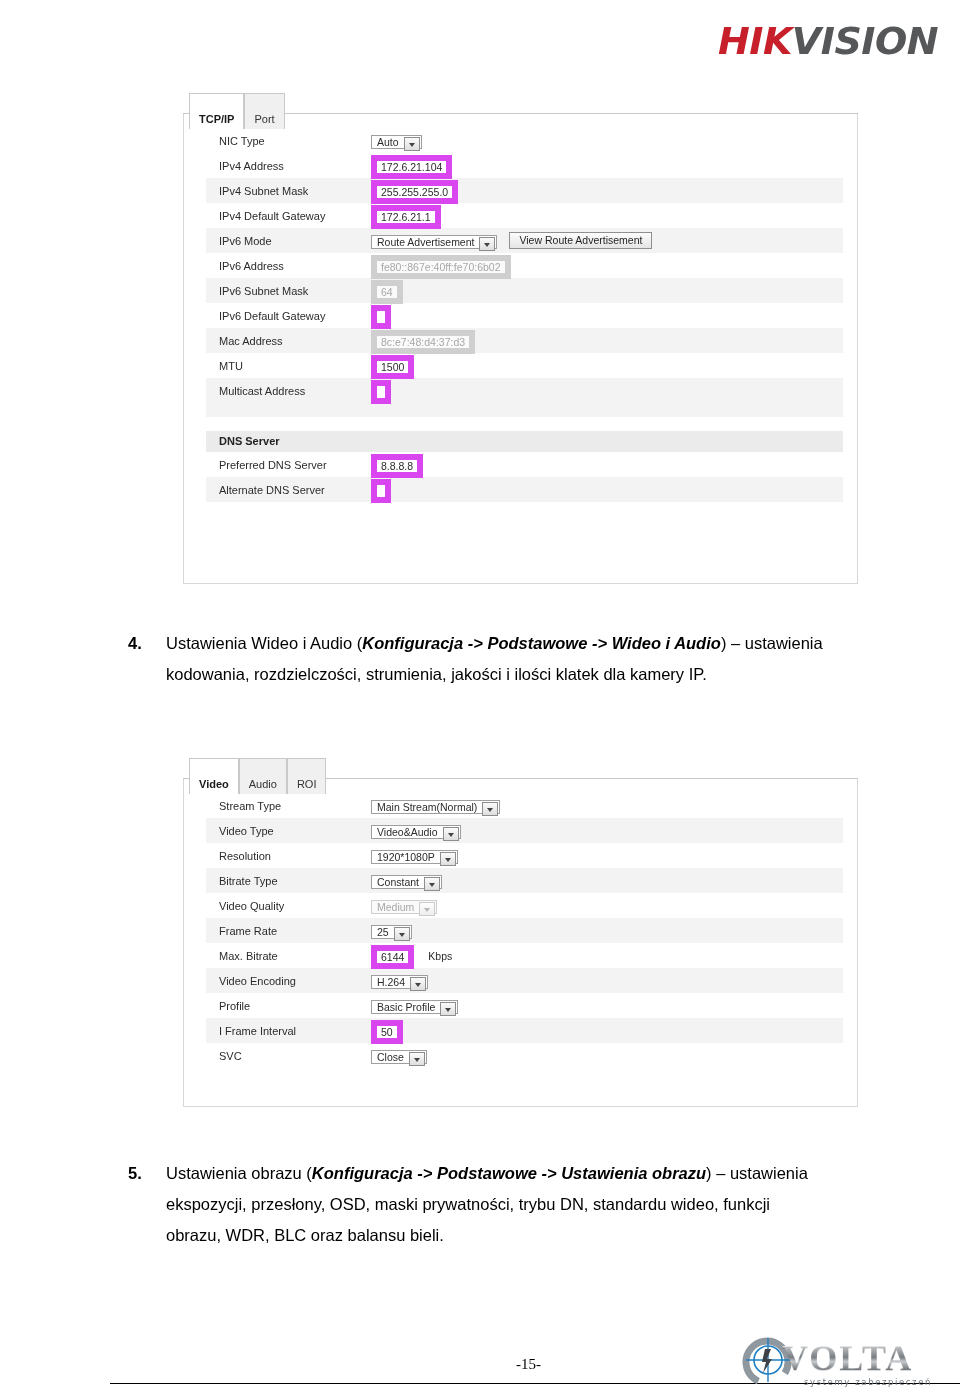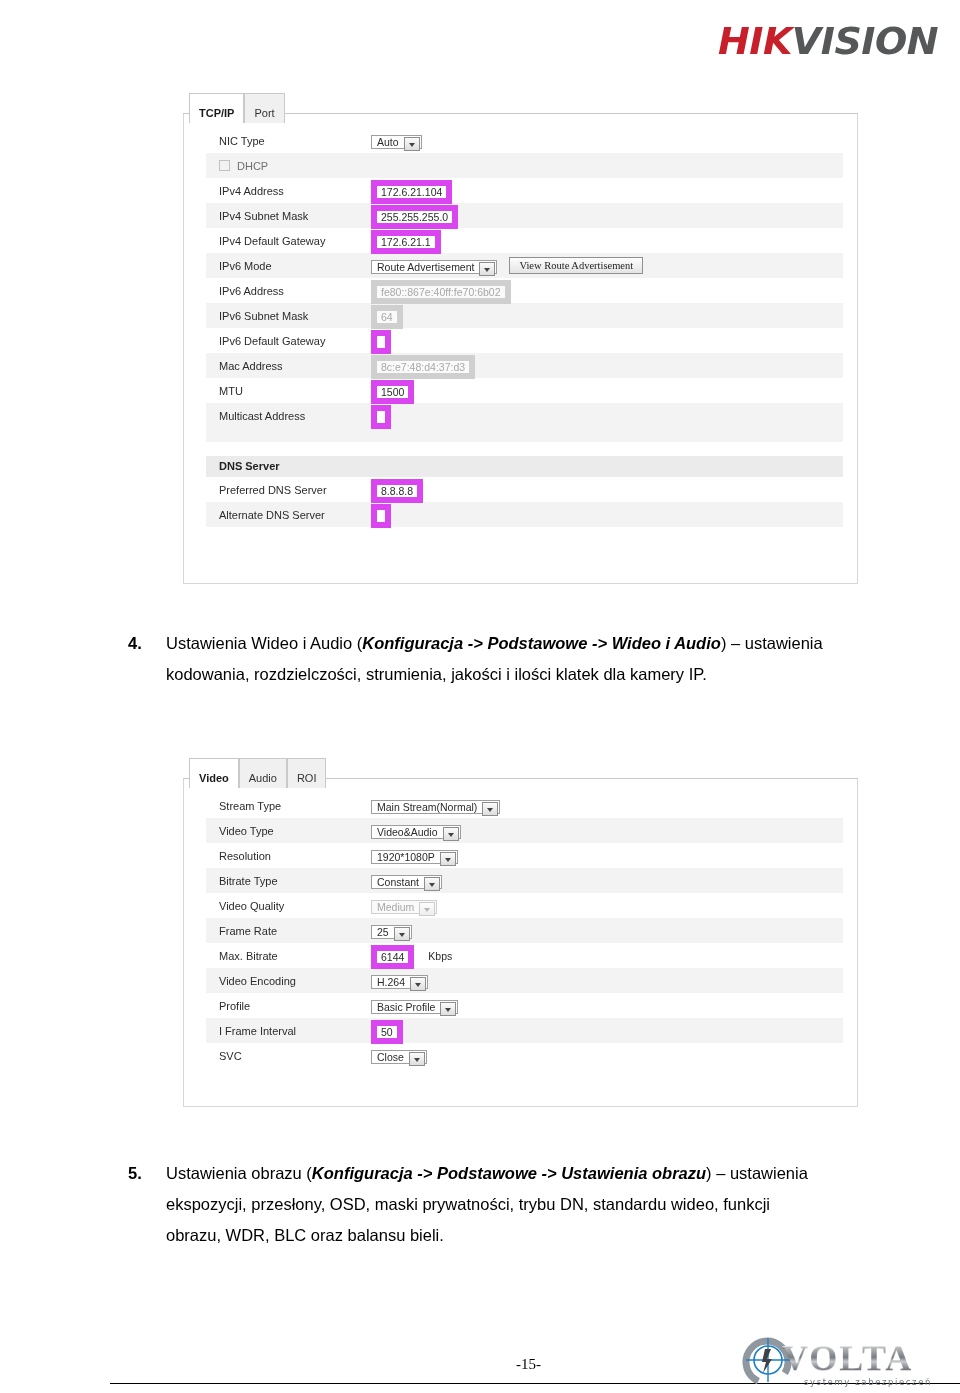--- a/index.html
+++ b/index.html
@@ -43,21 +43,21 @@
     position: relative;
     height: 22px;
     border-bottom: 1px solid #c9c9c9;
     padding-left: 6px;
     box-sizing: border-box;
   }
   .shot-tab {
     display: inline-block;
     font-size: 11px;
     color: #333;
-    padding: 12px 9px 2px 9px;
+    padding: 18px 9px 2px 9px;
     border: 1px solid #c9c9c9;
     border-bottom: none;
     background: #f0f0f0;
     position: relative;
     top: 1px;
     box-sizing: border-box;
     line-height: 15px;
     vertical-align: bottom;
   }
   .shot-tab.active {
@@ -200,21 +200,20 @@
     height: 17px;
     border: 1px solid #8f8f8f;
     background: linear-gradient(#fdfdfd, #e4e4e4);
     font-size: 10.5px;
     color: #1f1f1f;
     line-height: 15px;
     padding: 0 9px;
     box-sizing: border-box;
     white-space: nowrap;
     margin-left: 12px;
-    font-family: Liberation Serif, serif;
   }
   .unit {
     font-size: 10.5px;
     color: #2b2b2b;
     margin-left: 14px;
     white-space: nowrap;
   }
 
   
   .para {
@@ -317,24 +316,20 @@
       <div class="row">
         <span class="row-label">NIC Type</span>
         <span class="ctl">
           <span class="sel">
             <span>Auto</span>
             <span class="arrow"></span>
           </span>
         </span>
       </div>
 
-      <div class="row alt">
-        <span class="cbox"></span>
-        <span class="cb-label">DHCP</span>
-      </div>
 
       <div class="row">
         <span class="row-label">IPv4 Address</span>
         <span class="ctl">
           <span class="tinput">172.6.21.104</span>
         </span>
       </div>
 
       <div class="row alt">
         <span class="row-label">IPv4 Subnet Mask</span>

